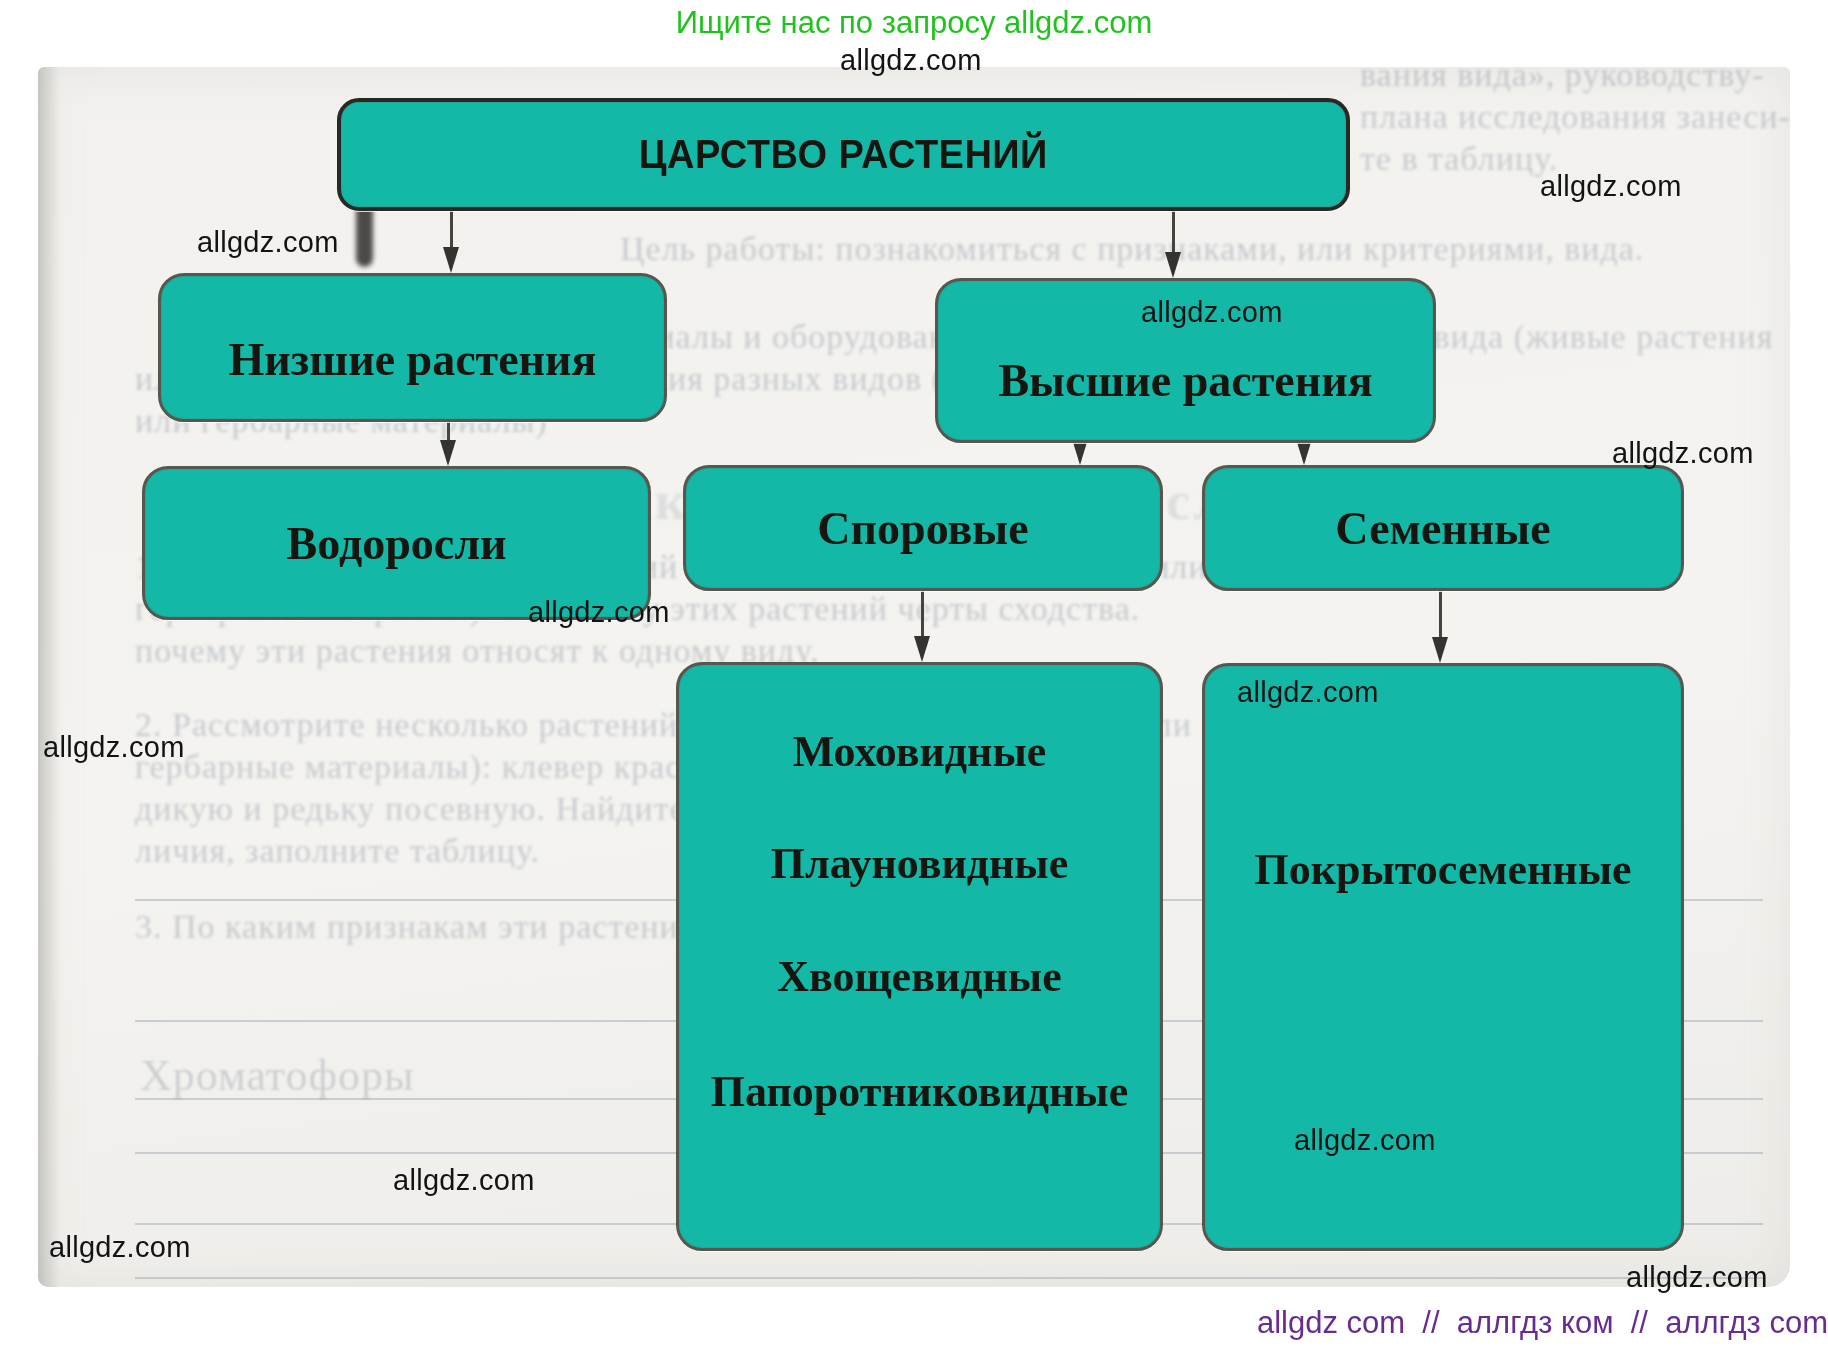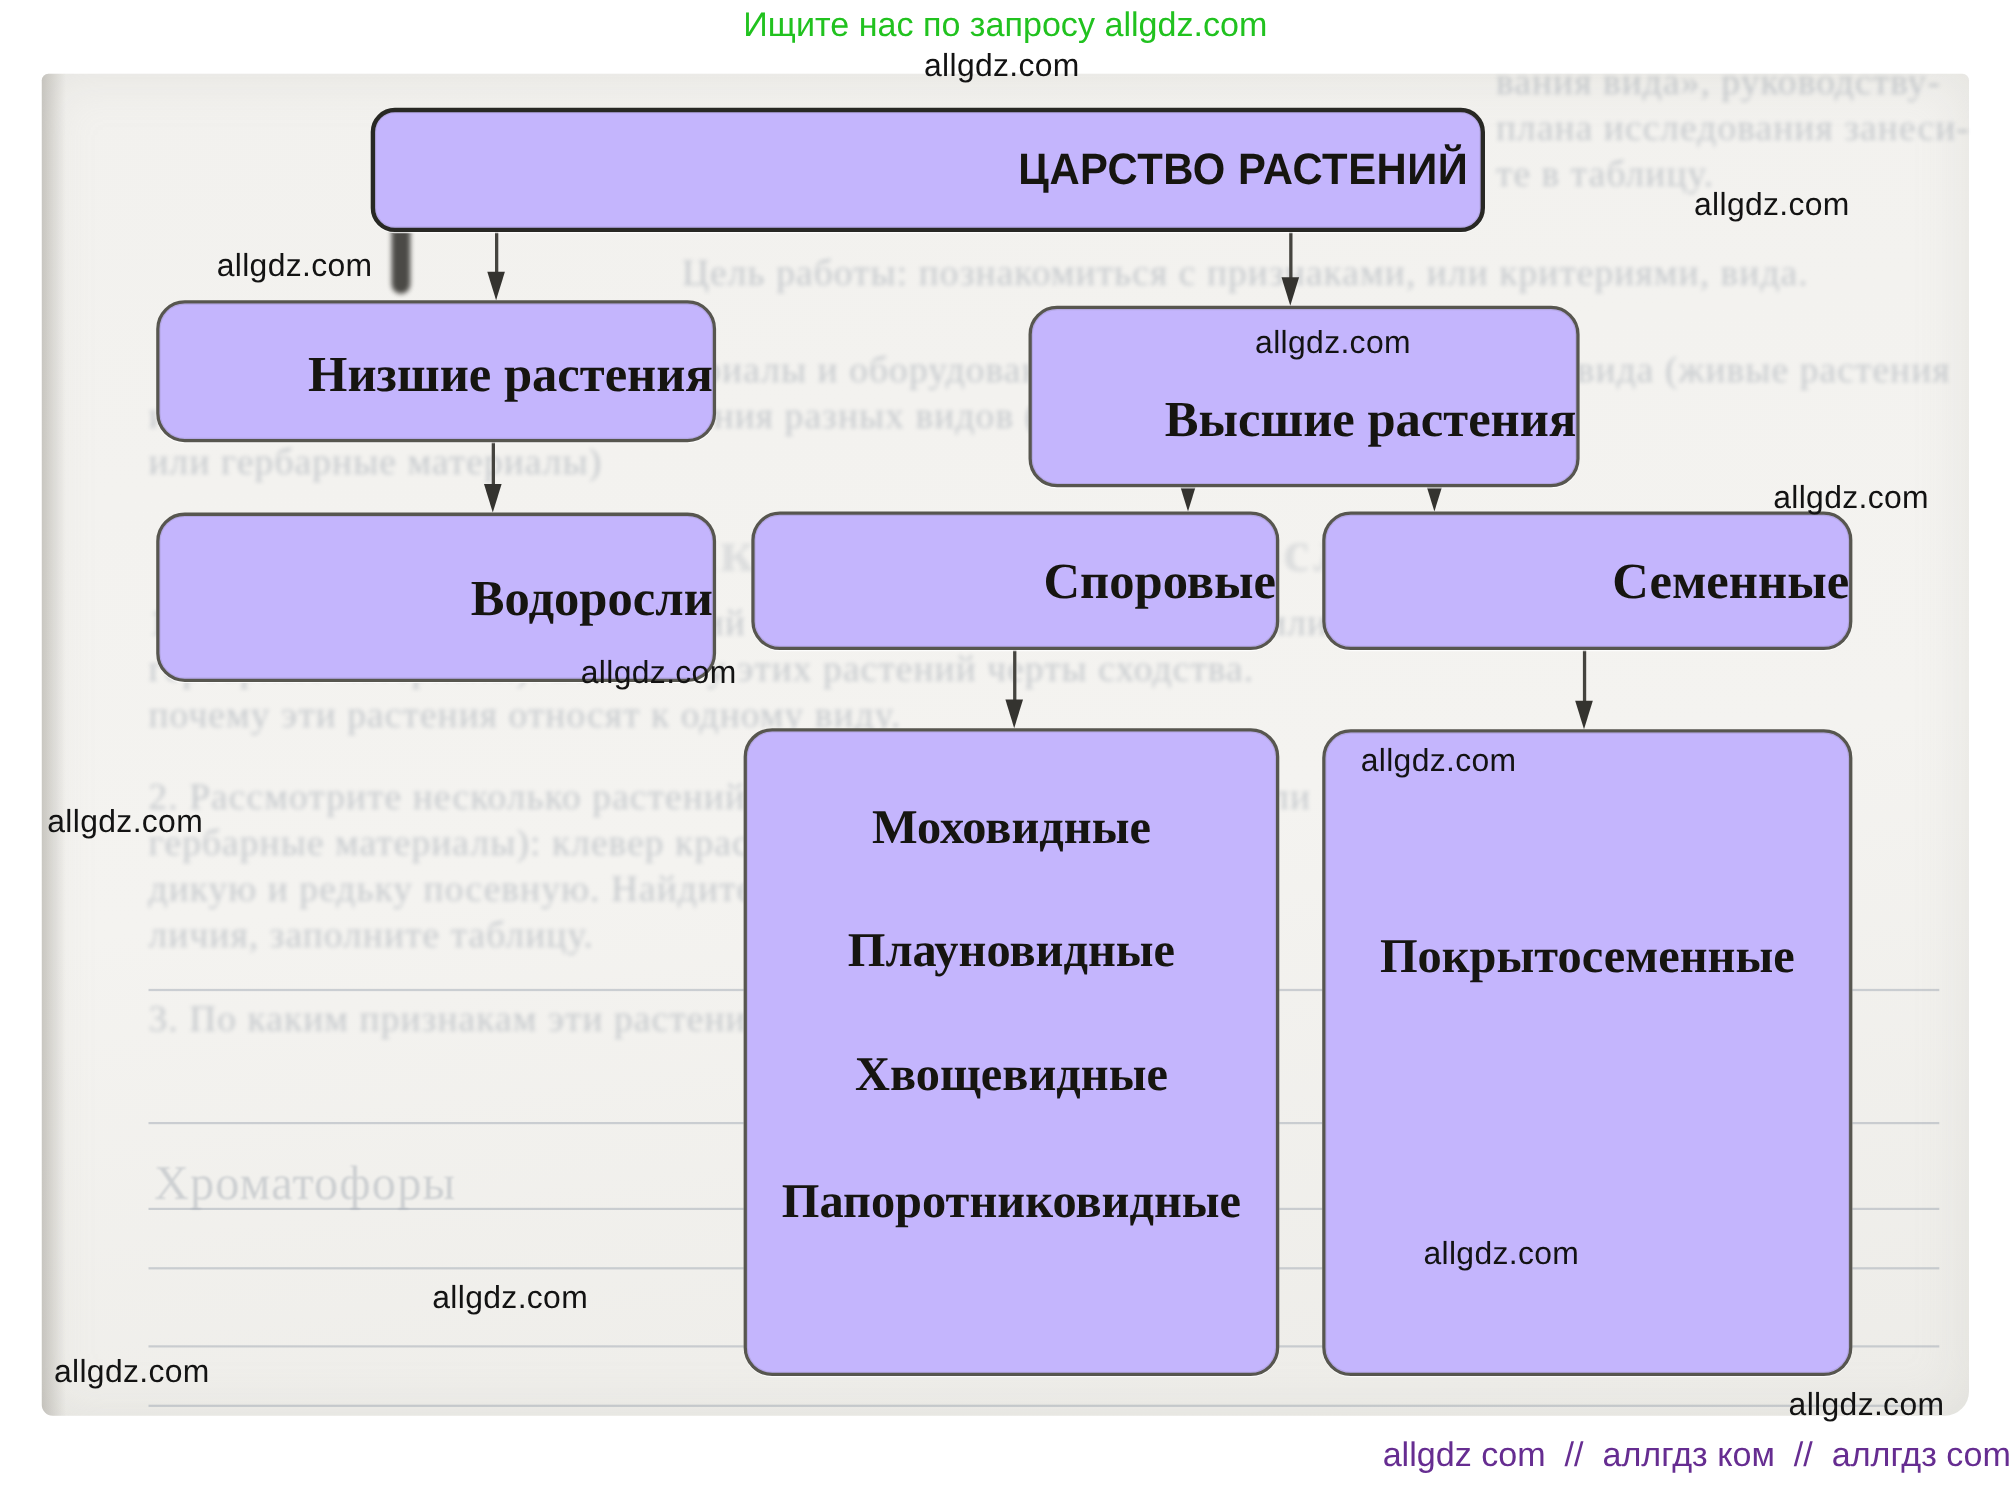--- a/index.html
+++ b/index.html
@@ -26,22 +26,22 @@
   
   .bleed{
     position:absolute;font-family:"Liberation Serif",serif;font-size:34px;
     color:#5d6b7e;opacity:.30;filter:blur(1.7px);white-space:nowrap;letter-spacing:1px;
   }
   .bleed.big{font-size:54px;font-weight:700;opacity:.15;letter-spacing:3px}
   .bleed.note{font-size:44px;opacity:.24;filter:blur(1.2px)}
   .rule{position:absolute;left:135px;width:1628px;height:2px;background:rgba(138,148,164,.38)}
   
   .node{
-    position:absolute;display:flex;align-items:center;justify-content:flex-end;
-    background:#c4b5fd;border:3px solid #57564f;border-radius:26px;
+    position:absolute;display:flex;align-items:center;justify-content:center;
+    background:#14b8a6;border:3px solid #57564f;border-radius:26px;
     font-family:"Liberation Serif",serif;font-weight:700;color:#161510;
     box-shadow:0 1px 0 rgba(255,255,255,.8),inset 0 0 0 1px rgba(87,86,79,.15);
     font-size:46px;
   }
   .node.root{
     border-width:4px;border-color:#282824;border-radius:22px;
     font-family:"Liberation Sans",sans-serif;font-size:40px;letter-spacing:.5px;
     transform-origin:center;
   }
   .root-label{display:inline-block;transform:scaleX(.95)}
@@ -112,21 +112,21 @@
 <div class="arrow" style="left:1296px;top:439px"></div>
 <div class="line" style="left:921px;top:585px;height:53px"></div>
 <div class="arrow" style="left:914px;top:636px"></div>
 <div class="line" style="left:1439px;top:585px;height:53px"></div>
 <div class="arrow" style="left:1432px;top:637px"></div>
 
 <div class="node root" style="left:337px;top:98px;width:1005px;height:105px">
   <span class="root-label">ЦАРСТВО РАСТЕНИЙ</span>
 </div>
 
-<div class="node" style="left:142px;top:273px;width:503px;height:119px;padding-top:4px">
+<div class="node" style="left:158px;top:273px;width:503px;height:119px;padding-top:24px">
   <span>Низшие растения</span>
 </div>
 
 <div class="node" style="left:935px;top:278px;width:495px;height:119px;padding-top:40px">
   <span>Высшие растения</span>
 </div>
 
 <div class="node" style="left:142px;top:466px;width:503px;height:148px">
   <span>Водоросли</span>
 </div>

